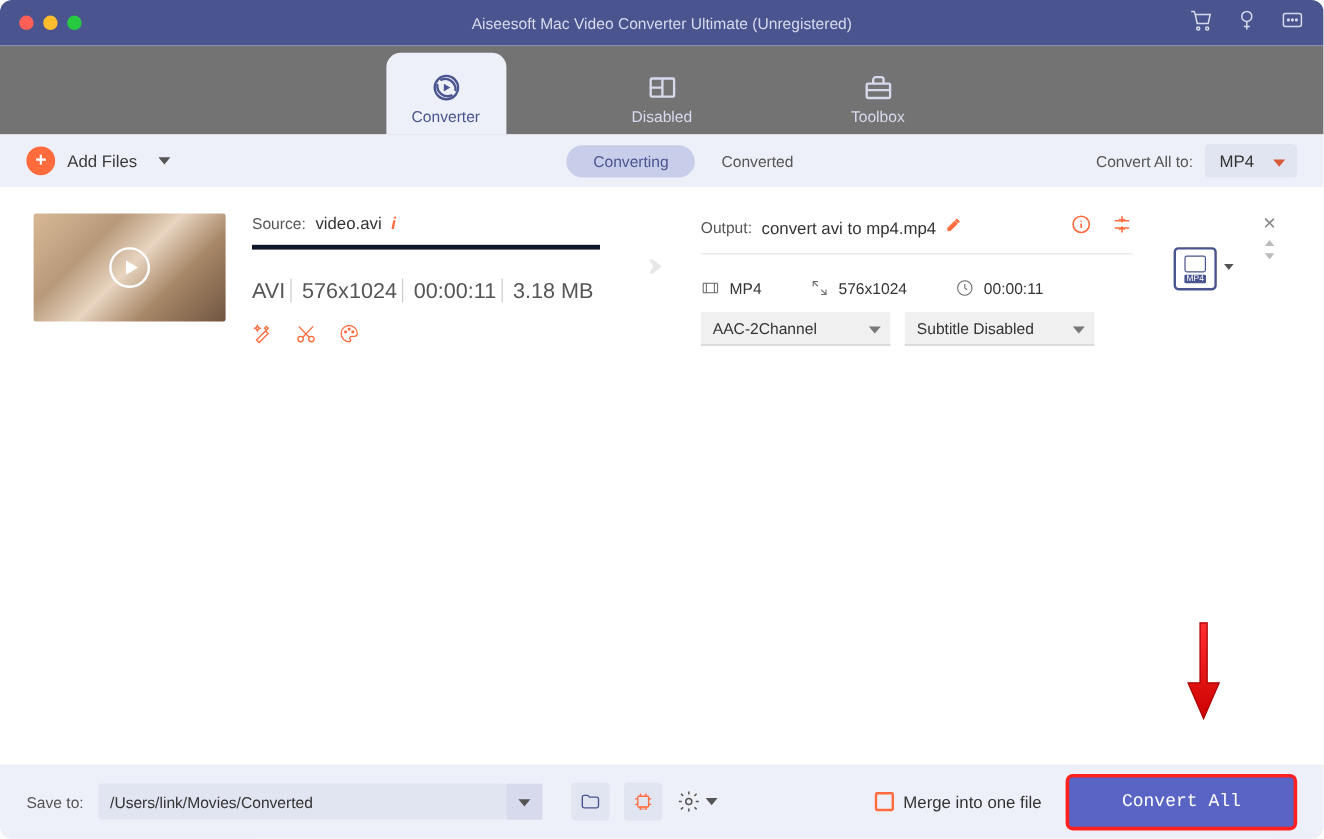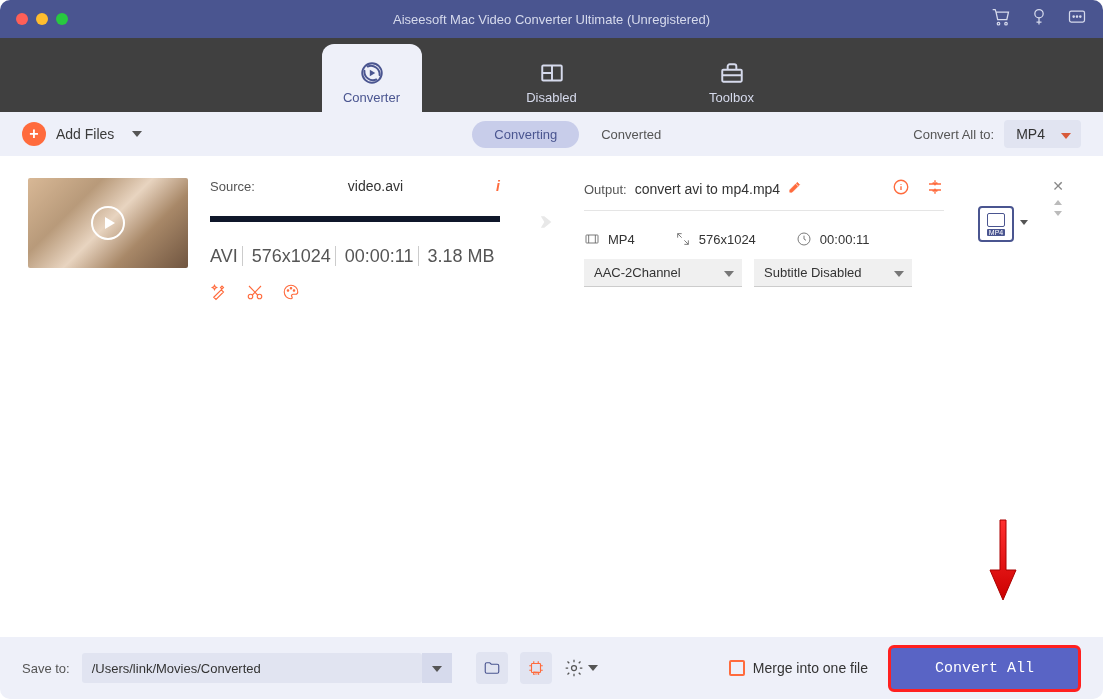--- a/index.html
+++ b/index.html
@@ -8,21 +8,21 @@
 
 .titlebar { height:38px; background:#4a5590; display:flex; align-items:center; padding:0 16px; position:relative; border-radius:10px 10px 0 0; }
 .traffic { display:flex; gap:8px; }
 .dot { width:12px; height:12px; border-radius:50%; }
 .dot.r{background:#ff5f57;} .dot.y{background:#ffbd2e;} .dot.g{background:#28c940;}
 .app-title { position:absolute; left:50%; transform:translateX(-50%); color:#d6daec; font-size:13px; }
 .tb-right { margin-left:auto; display:flex; gap:18px; color:#d6daec; }
 .tb-right svg{width:20px;height:20px;stroke:#d6daec;fill:none;stroke-width:1.5;}
 
 
-.navbar { height:74px; background:#404040; display:flex; justify-content:center; gap:80px; padding-top:6px;text-align:center; }
+.navbar { height:74px; background:#737373; display:flex; justify-content:center; gap:80px; padding-top:6px;text-align:center; }
 .nav-tab { display:flex; flex-direction:column; align-items:center; justify-content:center; gap:4px; color:#d6daec; width:100px; cursor:pointer; border-radius:12px 12px 0 0; padding-top:8px; }
 .nav-tab.active { background:#eef0f9; color:#4a5590; }
 .nav-tab span{font-size:13px;}
 .nav-tab svg{width:26px;height:26px;}
 
 
 .toolbar { height:44px; background:#eef0f9; display:flex; align-items:center; padding:0 22px; }
 .add-btn { display:flex; align-items:center; gap:10px; cursor:pointer; }
 .plus-circle{width:24px;height:24px;background:#ff6b3d;border-radius:50%;display:flex;align-items:center;justify-content:center;color:#fff;font-size:16px;font-weight:bold;}
 .add-btn .txt{font-size:14px;color:#3a3a3a;}
@@ -38,21 +38,21 @@
 
 
 .item-row{background:#fff;display:flex;padding:22px 28px;gap:22px;align-items:flex-start;}
 .thumb{width:160px;height:90px;background:linear-gradient(135deg,#d8b896 0%,#b89a7a 30%,#e8d4c0 50%,#a88868 70%,#705540 100%);border-radius:2px;position:relative;display:flex;align-items:center;justify-content:center;}
 .thumb .play{width:34px;height:34px;border:2px solid #fff;border-radius:50%;display:flex;align-items:center;justify-content:center;}
 .thumb .play:after{content:"";border-left:10px solid #fff;border-top:6px solid transparent;border-bottom:6px solid transparent;margin-left:3px;}
 
 .src-col{flex:0 0 290px;}
 .lbl{font-size:13px;color:#555;}
 .val{font-size:14px;color:#333;}
-.inforow{display:flex;align-items:center;gap:8px;border-bottom:6px solid #0f172a;padding-bottom:22px;justify-content:space-between;}
+.inforow{display:flex;align-items:center;gap:8px;border-bottom:4px solid #0f172a;padding-bottom:10px;}
 .inforow .i{color:#ff6b3d;font-style:italic;font-weight:bold;font-size:14px;cursor:pointer;}
 .meta{margin-top:24px;font-size:18px;color:#555;}
 .meta span{padding:0 4px;border-right:1px solid #ccc;}
 .meta span:first-child{padding-left:0;}
 .meta span:last-child{border:none;}
 .tools{margin-top:16px;display:flex;gap:18px;}
 .tools svg{width:18px;height:18px;stroke:#ff6b3d;fill:none;stroke-width:1.5;cursor:pointer;}
 
 .arrow-col{flex:0 0 40px;display:flex;align-items:center;justify-content:center;padding-top:30px;}
 .arrow-col svg{width:28px;height:28px;fill:#e8e8e8;}

